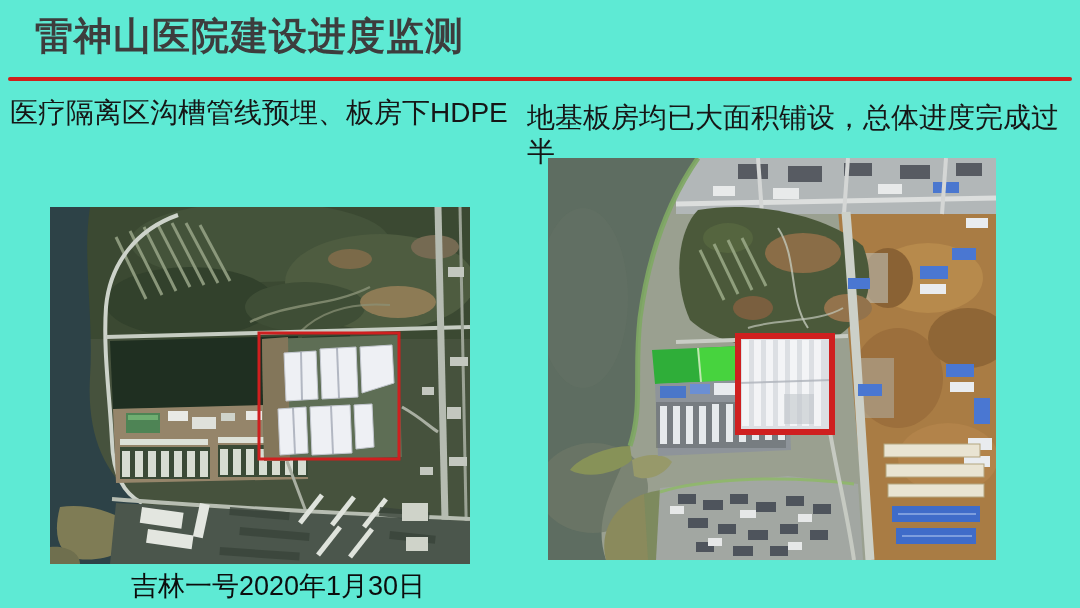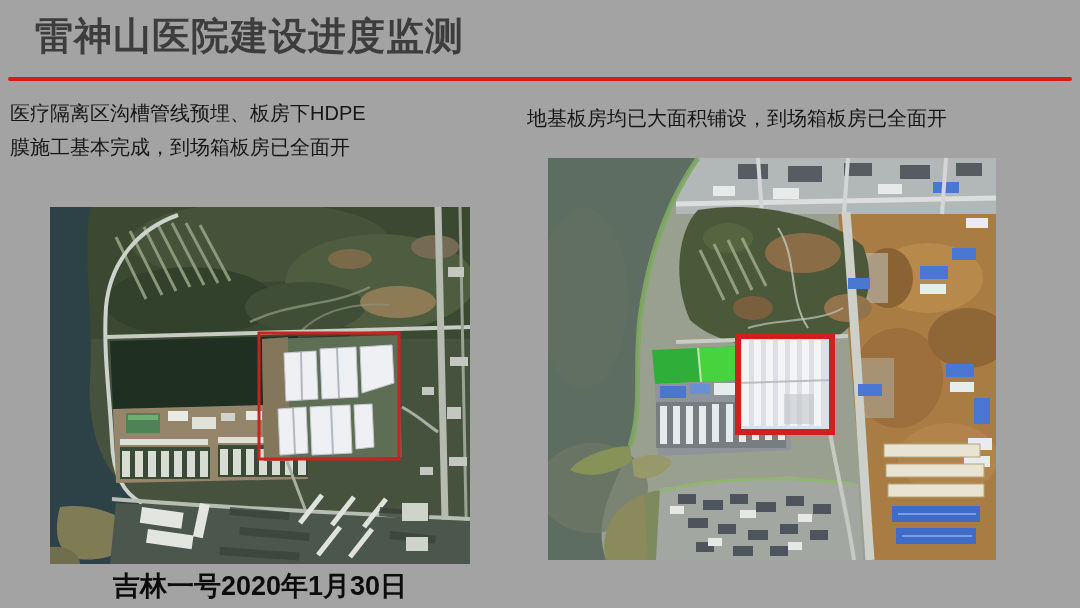--- a/index.html
+++ b/index.html
@@ -1,54 +1,53 @@
 <!DOCTYPE html>
 <html style="--divider-color: #d01f1c; --highlight-color: #cf1f1f;"><head>
 <meta charset="utf-8">
 <style>
   html,body { margin:0; padding:0; background:#ffffff; }
   .slide {
-    position:relative; width:1080px; height:608px; background:#a3a3a3;
+    position:relative; width:1080px; height:608px; background:#5eead4;
     overflow:hidden; font-family:"Liberation Sans","DejaVu Sans",sans-serif;
   }
   .title {
     position:absolute; left:35px; top:11px; font-size:38px; font-weight:700;
     color:#3d3d3d; letter-spacing:1px; white-space:nowrap;
   }
   .divider {
     position:absolute; left:8px; top:77px; width:1064px; height:4px;
     background:var(--divider-color,#d01f1c); border-radius:2px;
   }
-  .desc { color:#161616; font-size:20px; line-height:34px; }
+  .desc { color:#161616; font-size:28px; line-height:34px; }
   .desc-left  { position:absolute; left:10px;  top:96px;  width:512px; }
   .desc-right { position:absolute; left:527px; top:101px; width:550px; }
   .dline { display:block; white-space:nowrap; }
   .fig { position:absolute; margin:0; padding:0; }
   .fig-left  { left:50px;  top:207px; width:420px; height:357px; }
   .fig-right { left:548px; top:158px; width:448px; height:402px; }
   .fig svg { display:block; width:100%; height:100%; }
   .cap { position:absolute; text-align:center; font-size:27px; color:#0c0c0c; }
-  .cap-left  { left:50px;  top:568px; width:420px;font-weight:bold; }
+  .cap-left  { left:68px;  top:568px; width:420px; }
   .cap-right { left:548px; top:568px; width:448px; }
   .hl { fill:none; stroke:var(--highlight-color,#cf1f1f); }
 </style>
 </head>
 <body>
 
 <div class="slide">
 
   <div class="title">雷神山医院建设进度监测</div>
   <div class="divider"></div>
 
   <div class="desc desc-left">
     <span class="dline">医疗隔离区沟槽管线预埋、板房下HDPE</span>
-    <span class="dline">膜施工基本完成，到场箱板房已全面开</span>
   </div>
 
-  <div class="desc desc-right">地基板房均已大面积铺设，到场箱板房已全面开</div>
+  <div class="desc desc-right">地基板房均已大面积铺设，总体进度完成过半</div>
 
   <figure class="fig fig-left">
     <svg viewBox="0 0 420 357" preserveAspectRatio="none">
 
       <rect width="420" height="357" fill="#46523d"></rect>
 
       <rect x="0" y="0" width="420" height="132" fill="#3b4932"></rect>
       <ellipse cx="210" cy="35" rx="130" ry="40" fill="#44533a"></ellipse>
       <ellipse cx="330" cy="75" rx="95" ry="48" fill="#4e5c40"></ellipse>
       <ellipse cx="140" cy="95" rx="85" ry="35" fill="#32412c"></ellipse>

